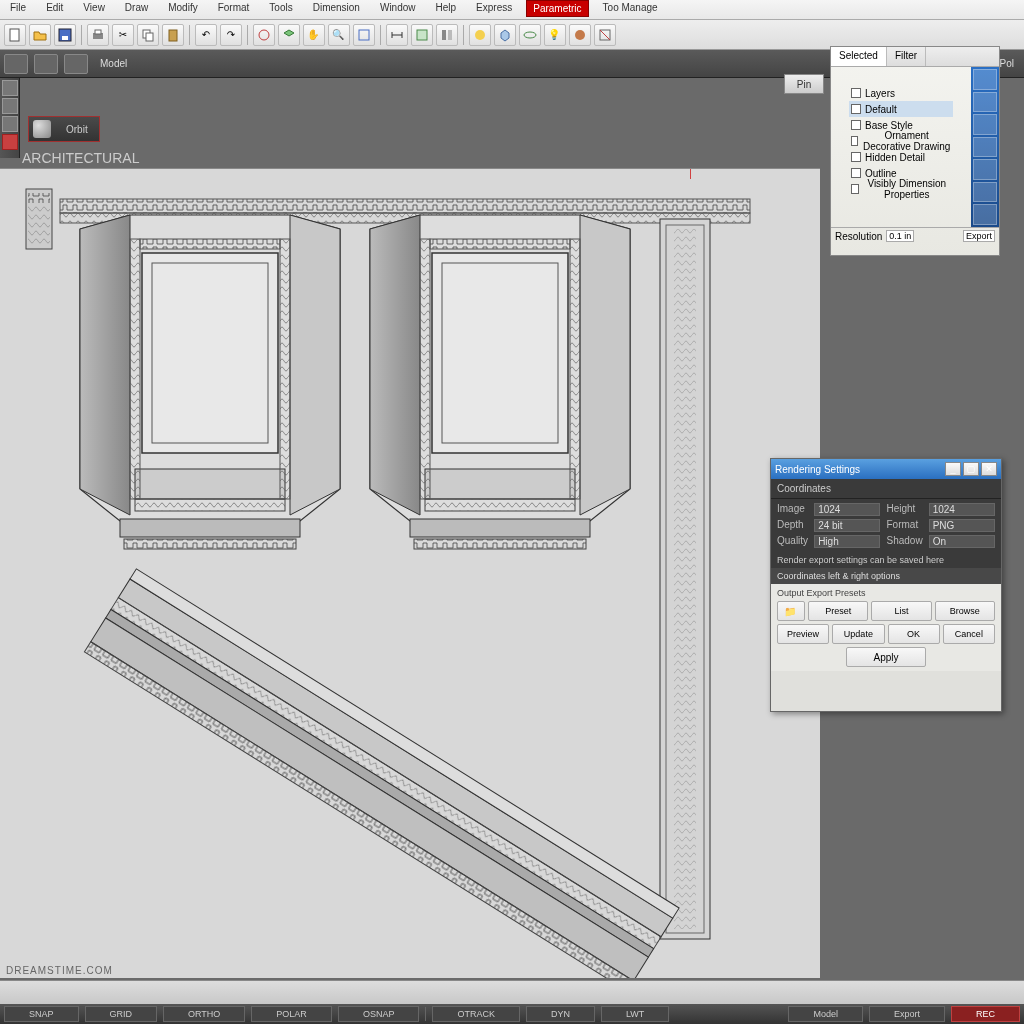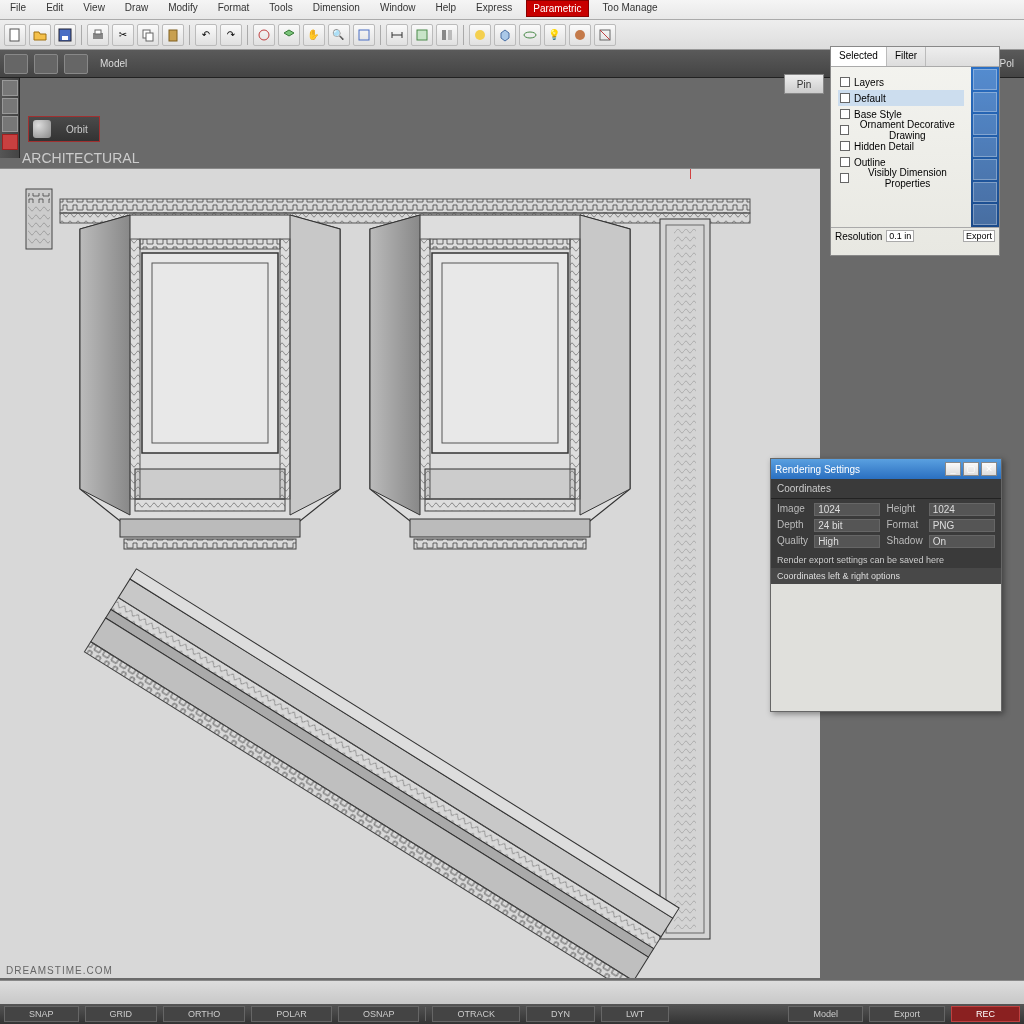--- a/index.html
+++ b/index.html
@@ -23,21 +23,21 @@
 .viewport { position:absolute; left:0; top:168px; width:820px; height:810px; background:#d8d8d8; border-top:1px solid #888; overflow:hidden; }
 .vp-red-line { position:absolute; left:690px; top:-100px; width:1px; height:110px; background:#d04040; }
 .drawing { position:absolute; left:20px; top:10px; width:770px; height:800px; }
 .arch-svg { width:100%; height:100%; }
 .right-top-btn { position:absolute; right:200px; top:74px; width:40px; height:20px; background:linear-gradient(#eee,#ccc); border:1px solid #888; color:#333; display:flex; align-items:center; justify-content:center; cursor:pointer; }
 .panel-right { position:absolute; right:24px; top:46px; width:170px; height:210px; background:linear-gradient(#f4f4f0,#e8e8e2); border:1px solid #888;text-align:center; }
 .panel-right .tabs { height:20px; background:linear-gradient(#eee,#ddd); border-bottom:1px solid #aaa; display:flex; }
 .panel-right .tab { padding:3px 8px; border-right:1px solid #bbb; cursor:pointer; }
 .panel-right .tab.on { background:#fff; }
 .panel-right .body { display:flex; height:160px; }
-.panel-right .list { flex:1; padding:7px; }
+.panel-right .list { flex:1; padding:18px; }
 .panel-right .row { height:16px; display:flex; align-items:center; gap:4px; padding:0 2px; cursor:pointer; }
 .panel-right .row .chk { width:10px; height:10px; border:1px solid #666; background:#fff; }
 .panel-right .row.sel { background:#cde; }
 .panel-right .iconcol { width:28px; background:linear-gradient(#2a6fc4,#1a4a8a); display:flex; flex-direction:column; gap:2px; padding:2px; }
 .panel-right .ic { width:24px; height:22px; background:rgba(255,255,255,.2); border:1px solid rgba(255,255,255,.3); cursor:pointer; }
 .panel-right .foot { height:28px; border-top:1px solid #aaa; padding:2px 4px; display:flex; flex-direction:column; gap:2px; }
 .panel-right .foot-row { display:flex; gap:4px; align-items:center; }
 .panel-right .foot-val { background:#fff; border:1px solid #aaa; padding:0 2px; height:12px; font-size:9px; }
 .dialog { position:absolute; right:22px; top:458px; width:232px; height:254px; background:#e0e0dc; border:1px solid #666; box-shadow:2px 2px 6px rgba(0,0,0,.4); }
 .dialog .title { height:20px; background:linear-gradient(#5aa0e0,#2a6fc0); color:#fff; display:flex; align-items:center; justify-content:space-between; padding:2px 4px; }
@@ -374,20 +374,40 @@
       <span class="v">24 bit</span>
     <span>Format</span>
       <span class="v">PNG</span>
     <span>Quality</span>
       <span class="v">High</span>
     <span>Shadow</span>
       <span class="v">On</span>
   </div>
   <div class="msg">Render export settings can be saved here</div>
   <div class="msg2">Coordinates left &amp; right options</div>
+  <div class="lower">
+    <div class="lower-title">Output Export Presets</div>
+    <div class="btnrow">
+      <div class="dbtn sm">
+          <span>📁</span>
+        </div>
+      <div class="dbtn">Preset</div>
+      <div class="dbtn">List</div>
+      <div class="dbtn">Browse</div>
+    </div>
+    <div class="btnrow">
+      <div class="dbtn">Preview</div>
+      <div class="dbtn">Update</div>
+      <div class="dbtn">OK</div>
+      <div class="dbtn">Cancel</div>
+    </div>
+    <div class="applyrow">
+      <div class="apply">Apply</div>
+    </div>
+  </div>
 </div>
 
 <div class="watermark">DREAMSTIME.COM</div>
 
 <div class="statusbar"></div>
 
 <div class="taskbar">
   <div class="task-btn">SNAP</div>
   <div class="task-btn">GRID</div>
   <div class="task-btn">ORTHO</div>

